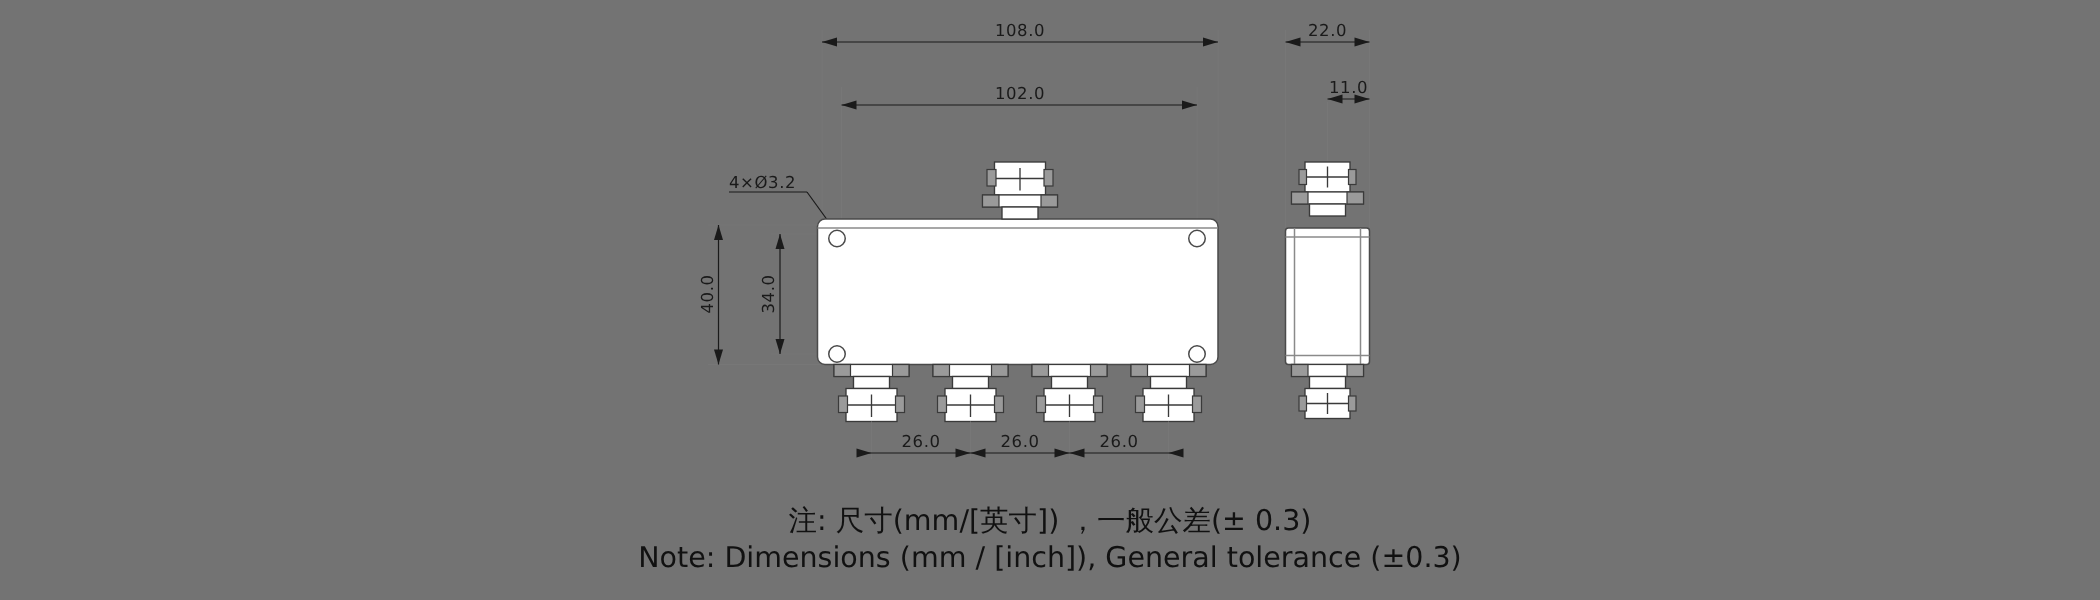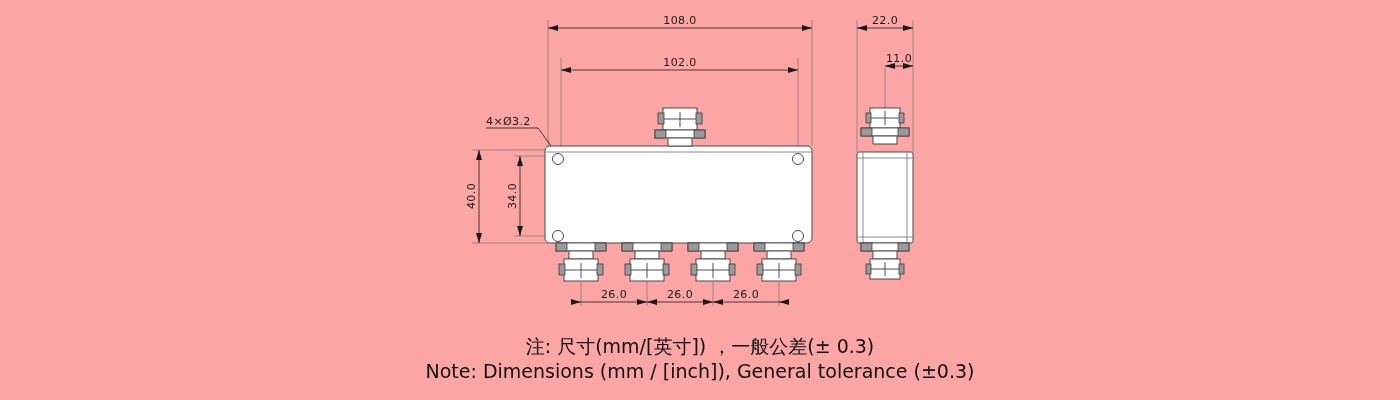--- a/index.html
+++ b/index.html
@@ -10,21 +10,21 @@
   body {
     width: 1400px;
     height: 400px;
     overflow: hidden;
     font-family: "DejaVu Sans", sans-serif;
   }
   #drawing-root {
     position: relative;
     width: 1400px;
     height: 400px;
-    background: #fca5a5;
+    background: #737373;
   }
   svg#drawing-canvas {
     display: block;
     width: 1400px;
     height: 400px;
   }
   .dim-text {
     font-family: "DejaVu Sans", sans-serif;
     font-size: 11px;
     fill: #1a1a1a;

